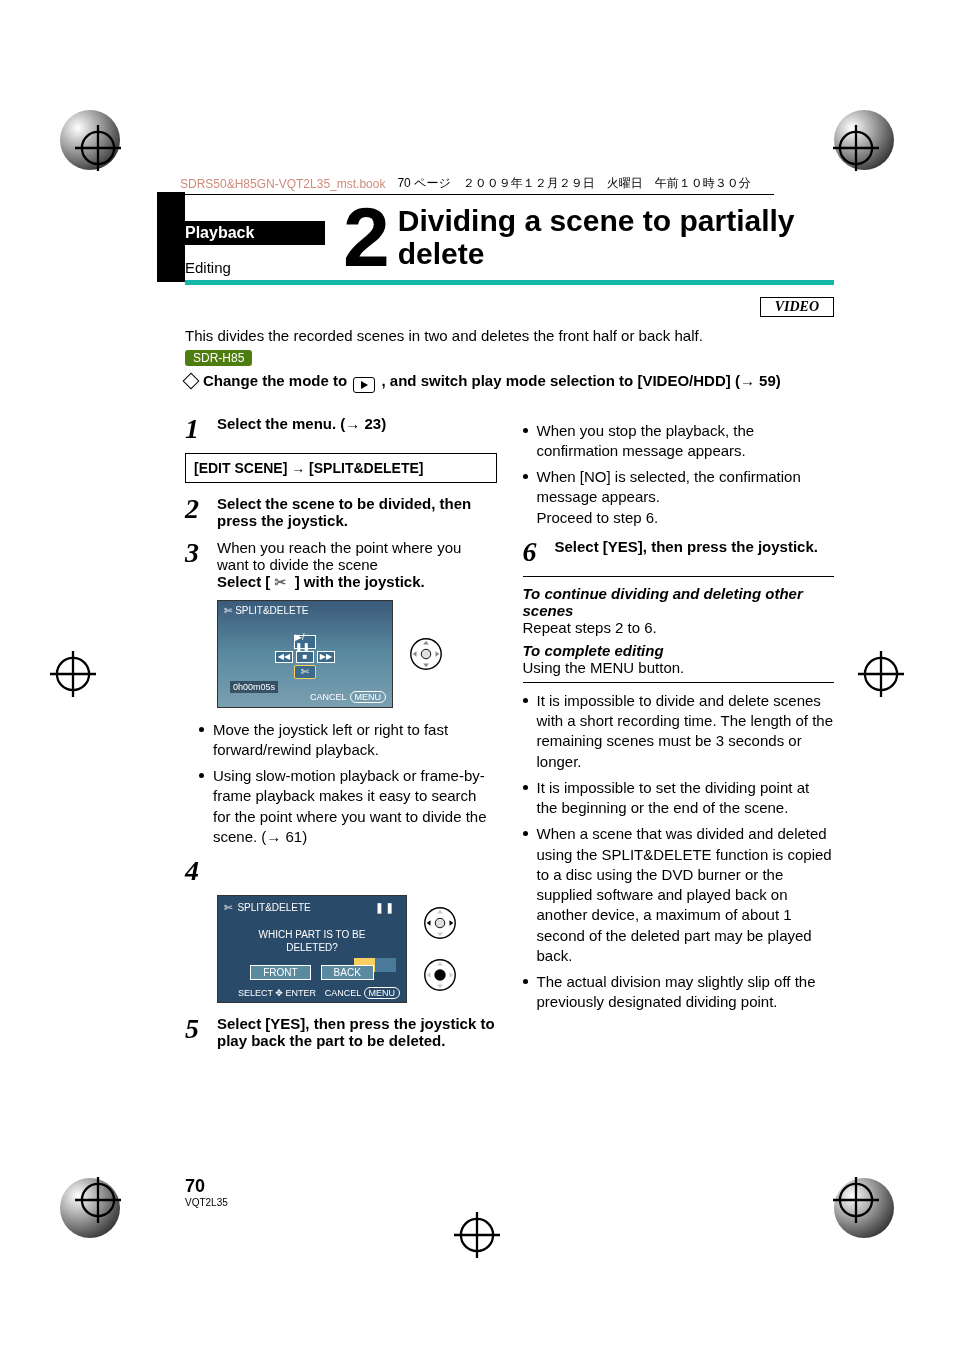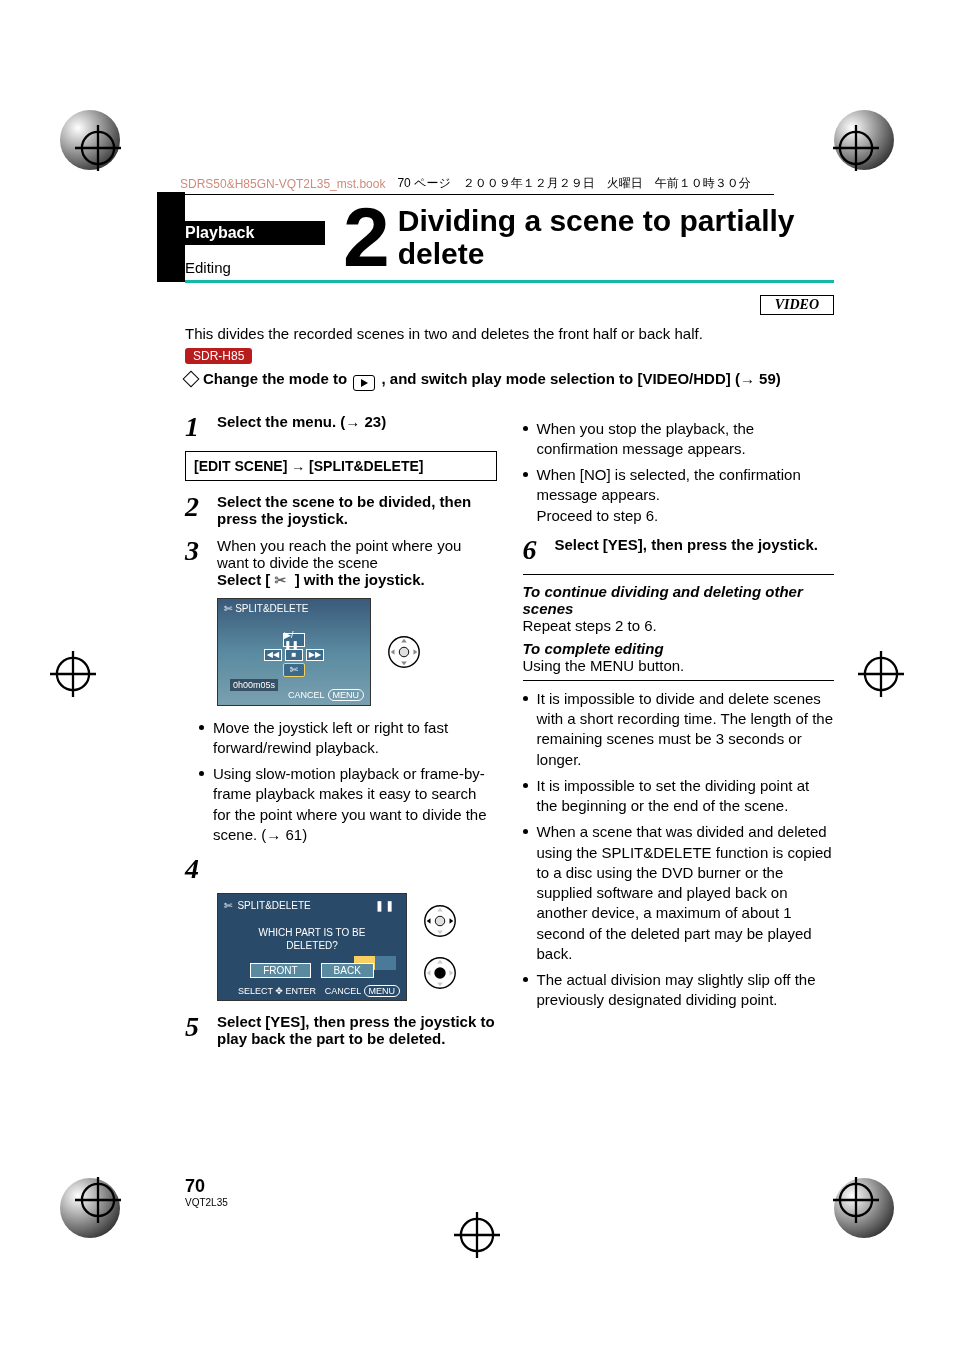--- a/index.html
+++ b/index.html
@@ -55,21 +55,21 @@
   .page {
     position: absolute;
     top: 200px;
     left: 185px;
     right: 120px;
     bottom: 140px;
   }
   .header-row {
     display: flex;
     align-items: flex-end;
-    border-bottom: 3px solid #14b8a6;
+    border-bottom: 5px solid #14b8a6;
     padding-bottom: 4px;
     margin-bottom: 6px;
     position: relative;
   }
   .side-label {
     position: absolute;
     left: -28px;
     top: -8px;
     bottom: -2px;
     width: 28px;
@@ -114,21 +114,21 @@
     font-style: italic;
     font-weight: bold;
     font-size: 14px;
     padding: 1px 14px;
     margin-bottom: 10px;
     margin-top: 6px;
   }
   .intro { clear: both; margin-bottom: 4px; }
   .model-tag {
     display: inline-block;
-    background: #b91c1c;
+    background: #4d7c0f;
     color: #fff;
     font-size: 12px;
     padding: 1px 8px;
     border-radius: 3px;
     margin-bottom: 6px;
   }
   .diamond-line {
     display: flex;
     align-items: flex-start;
     gap: 6px;
@@ -208,21 +208,21 @@
     position: relative;
   }
   .scissors::before { content: "\2702"; font-size: 14px; color: #666; }
   .screenshot {
     display: flex;
     align-items: center;
     gap: 14px;
     margin: 6px 0 12px 0;
   }
   .shot-img {
-    width: 154px;
+    width: 176px;
     height: 108px;
     background: linear-gradient(180deg,#3a5a7a 0%, #5a8aa0 50%, #7aa0b0 100%);
     border: 1px solid #333;
     position: relative;
     color: #fff;
     font-size: 10px;
   }
   .shot-title {
     position: absolute; top: 4px; left: 6px;
     font-size: 10px;

